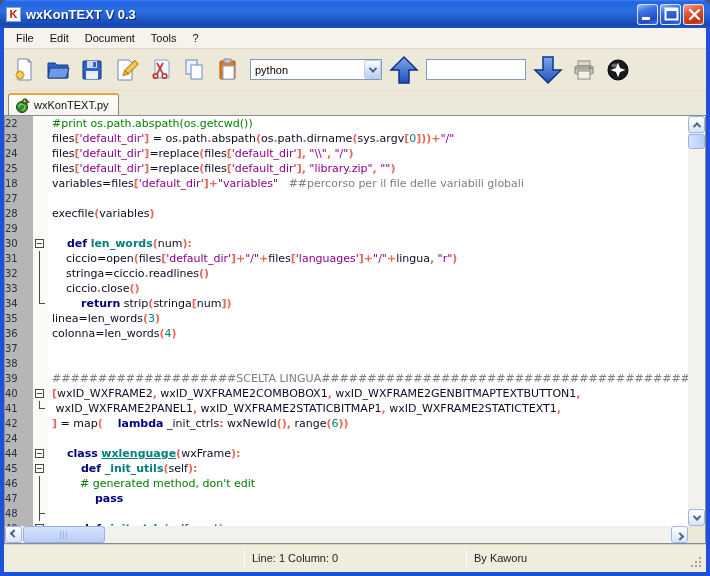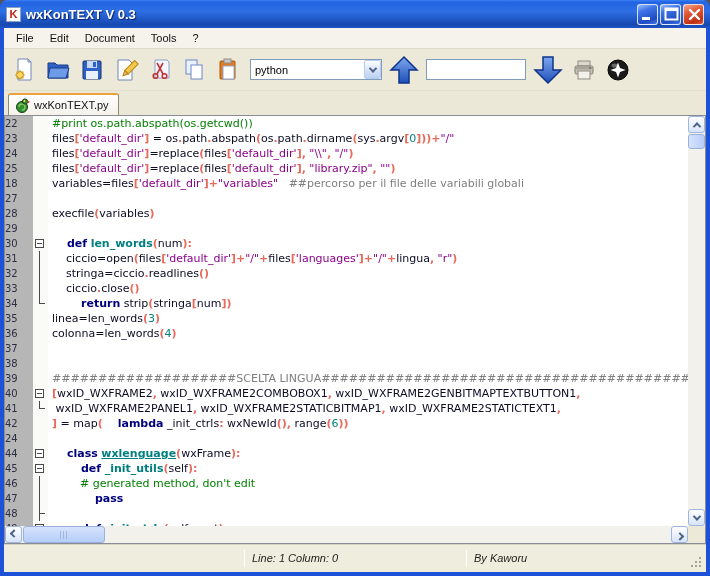--- a/index.html
+++ b/index.html
@@ -87,21 +87,21 @@
     display:flex;align-items:center;justify-content:center;}
   .hsb .sb-thumb::after{content:"";width:9px;height:8px;
     background:repeating-linear-gradient(90deg,#9FB6E2 0 1px,transparent 1px 3px);}
   .chv{width:6px;height:6px;border-left:2px solid #4D6289;border-top:2px solid #4D6289;flex:none;}
   .chv.up{transform:rotate(45deg) translate(1px,1px);}
   .chv.down{transform:rotate(225deg) translate(1px,1px);}
   .chv.left{transform:rotate(-45deg) translate(1px,-1px);}
   .chv.right{transform:rotate(135deg) translate(1px,-1px);}
   
   .statusbar{height:28px;background:#EFEDDE;border-top:1px solid #D8D4C0;position:relative;
-    font-size:11px;color:#222;font-style:italic;}
+    font-size:11px;color:#222;}
   .sb-div{position:absolute;top:5px;bottom:5px;width:1px;background:#C9C5B0;border-right:1px solid #FFF;}
   .sb-field{position:absolute;top:7px;white-space:nowrap;}
   .grip{position:absolute;right:3px;bottom:3px;width:12px;height:12px;}
   .grip::before{content:"";position:absolute;left:0;top:0;width:2px;height:2px;background:transparent;
     box-shadow:8px 0 #A8A490,4px 4px #A8A490,8px 4px #A8A490,0 8px #A8A490,4px 8px #A8A490,8px 8px #A8A490;}
 </style>
 </head>
 <body>
 
 <div class="frame">

